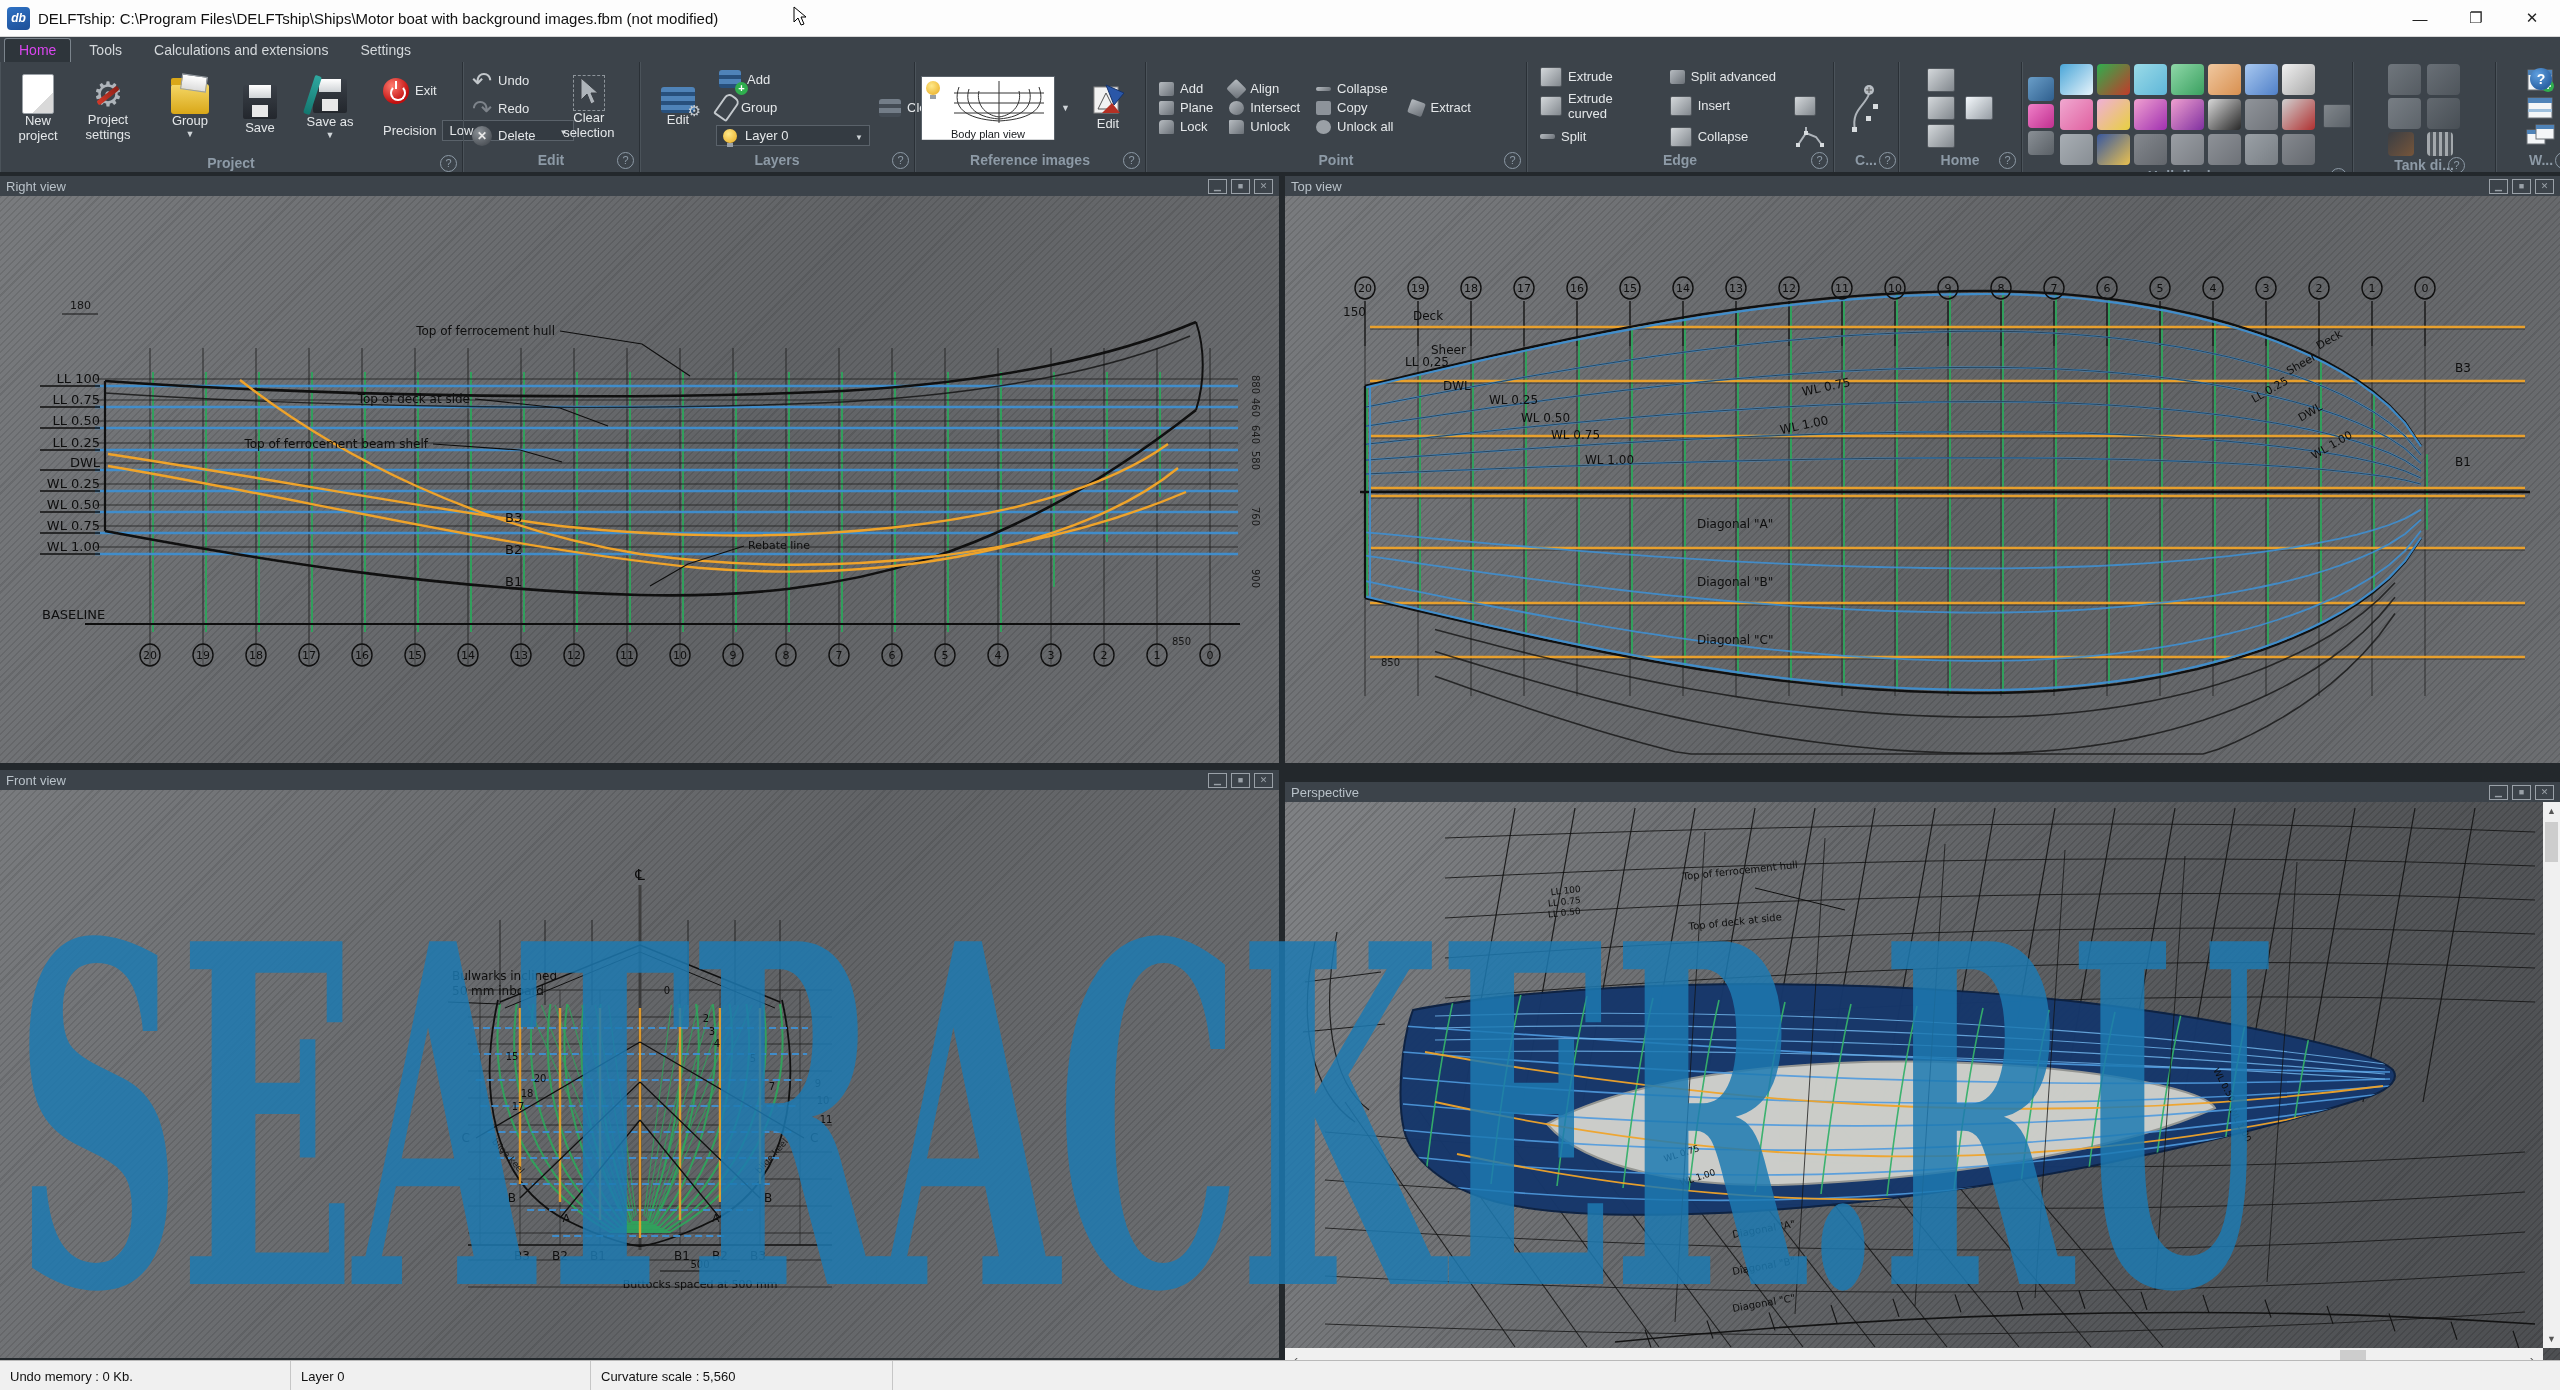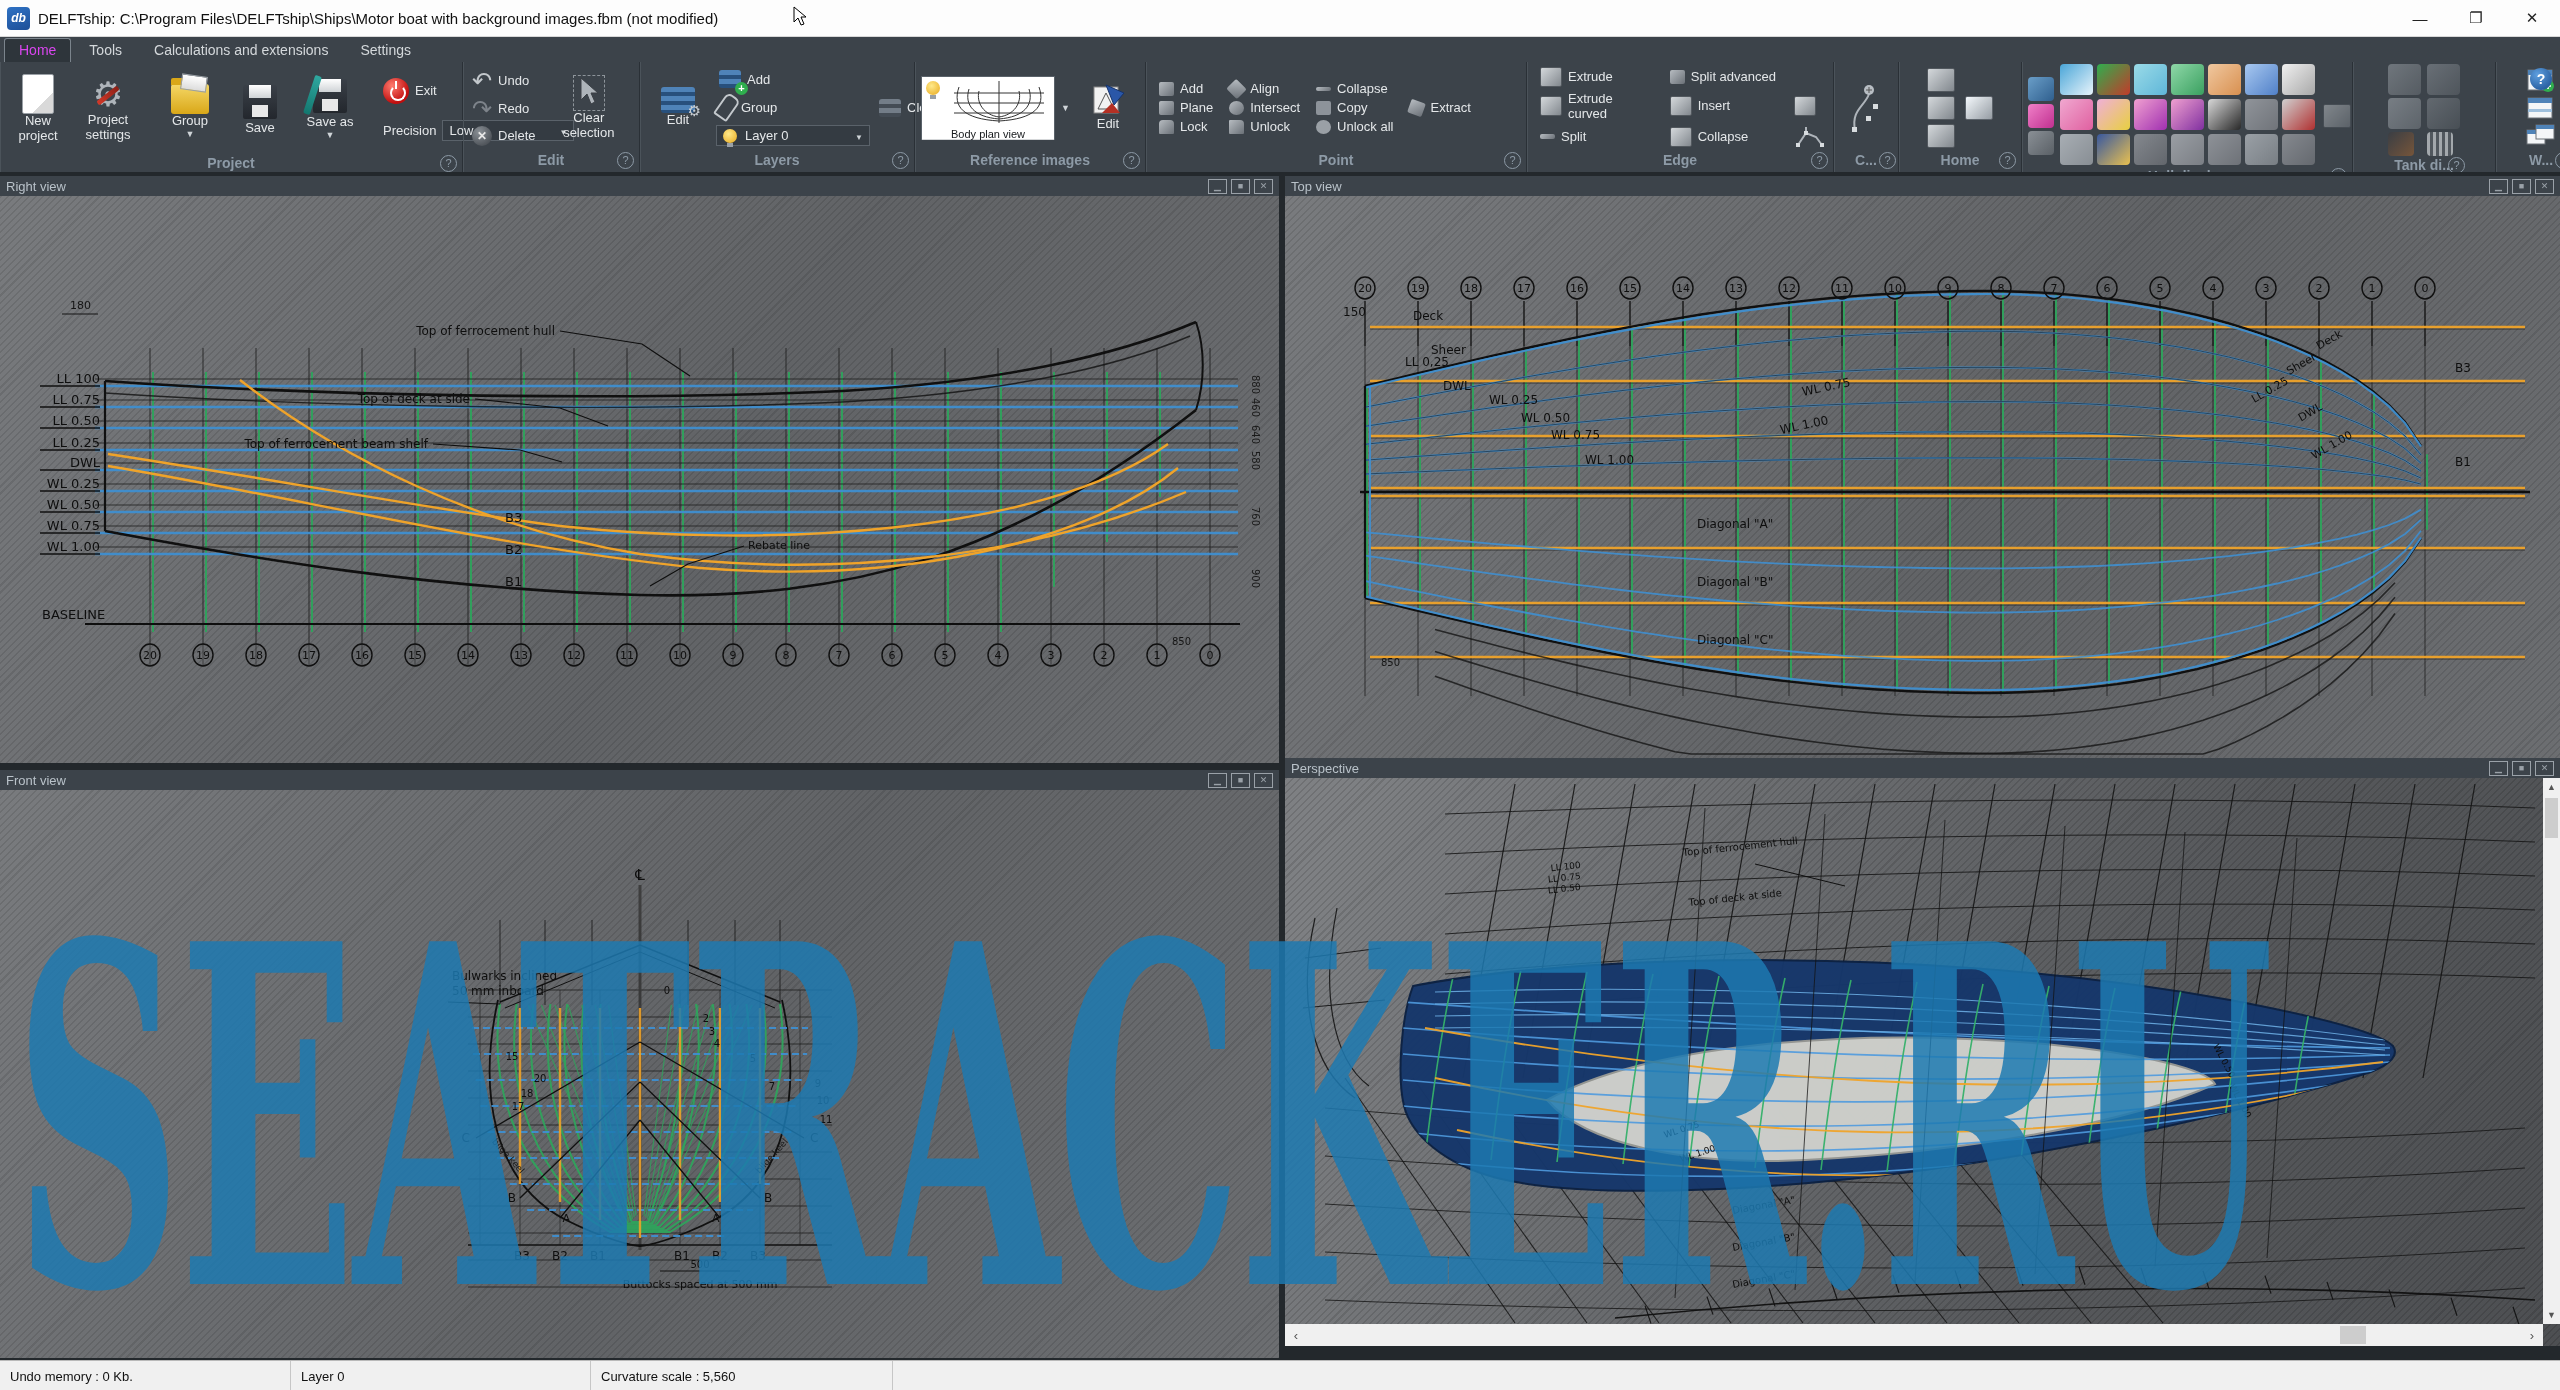--- a/index.html
+++ b/index.html
@@ -976,21 +976,21 @@
             <text x="682" y="470" font-size="12" fill="#0e0e0e" text-anchor="middle">B1</text>
             <text x="720" y="470" font-size="12" fill="#0e0e0e" text-anchor="middle">B2</text>
             <text x="758" y="470" font-size="12" fill="#0e0e0e" text-anchor="middle">B3</text>
             <line x1="660" y1="481" x2="740" y2="481" stroke="#101010" stroke-width="1"></line>
             <text x="700" y="478" font-size="10" fill="#0e0e0e" text-anchor="middle">500</text>
             <text x="700" y="498" font-size="11" fill="#0e0e0e" text-anchor="middle">Buttocks spaced at 500 mm</text>
           </svg>
       </div>
     </div>
 
-    <div class="vp" style="left:1285px;top:586px;width:1275px;height:588px">
+    <div class="vp" style="left:1285px;top:610px;width:1275px;height:588px">
       <div class="vp-title">
         <span>Perspective</span>
         <span class="vpbtns">
           <span class="vpb">▁</span>
           <span class="vpb">■</span>
           <span class="vpb">✕</span>
         </span>
       </div>
       <div class="vp-body dark">
         <svg id="svg-persp" width="1258" height="546" viewBox="0 0 1258 546">

